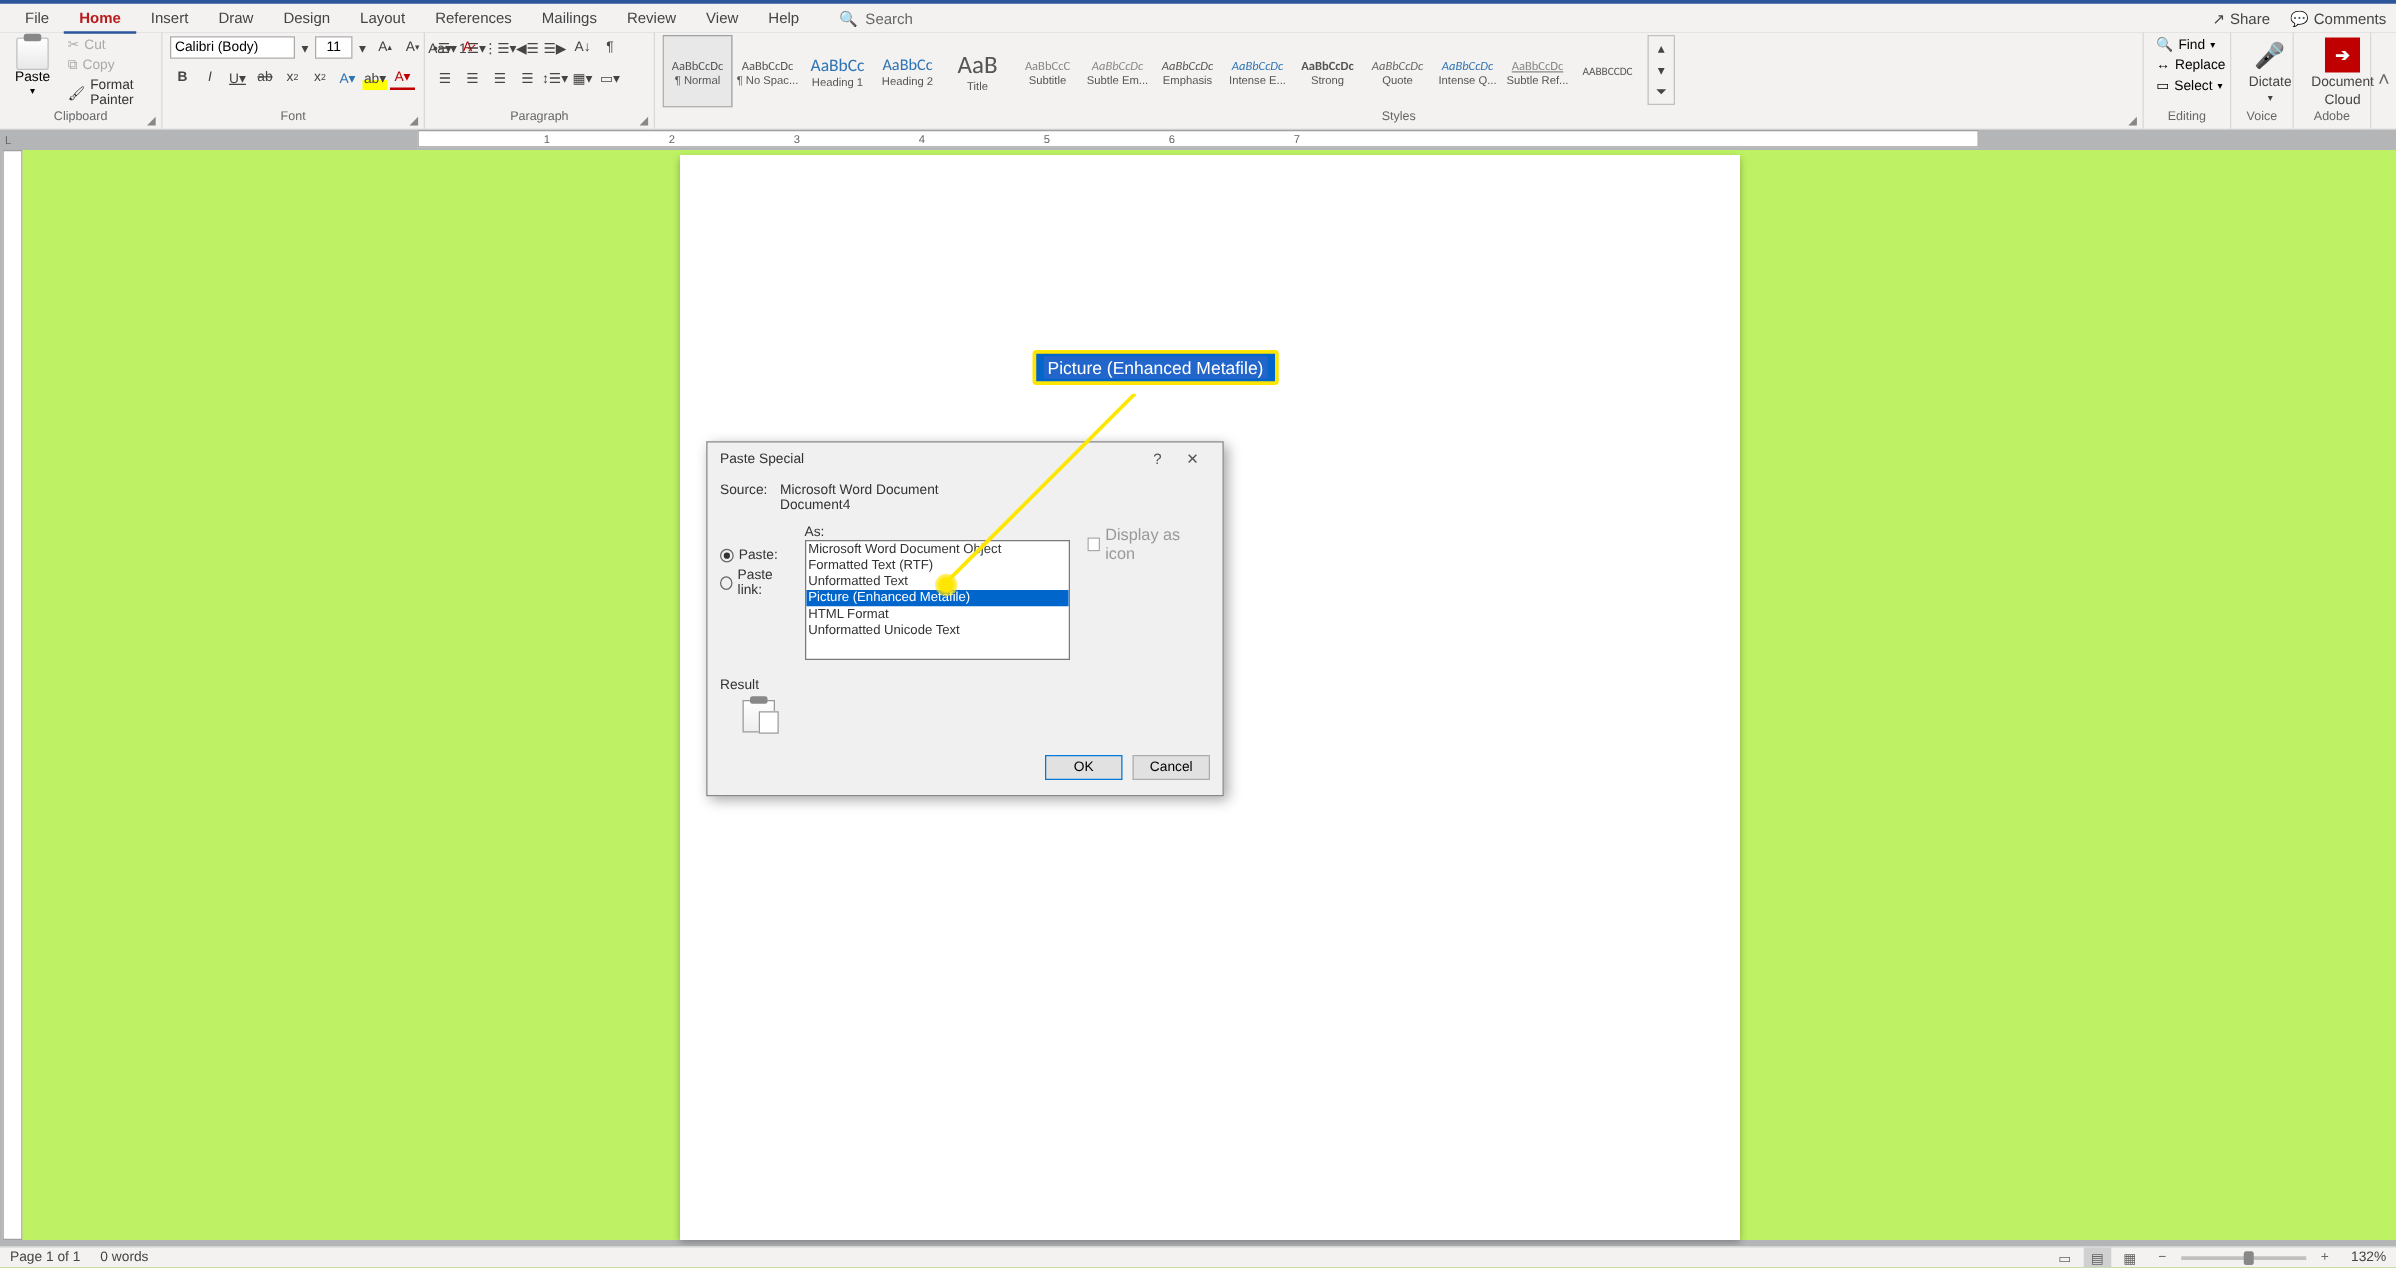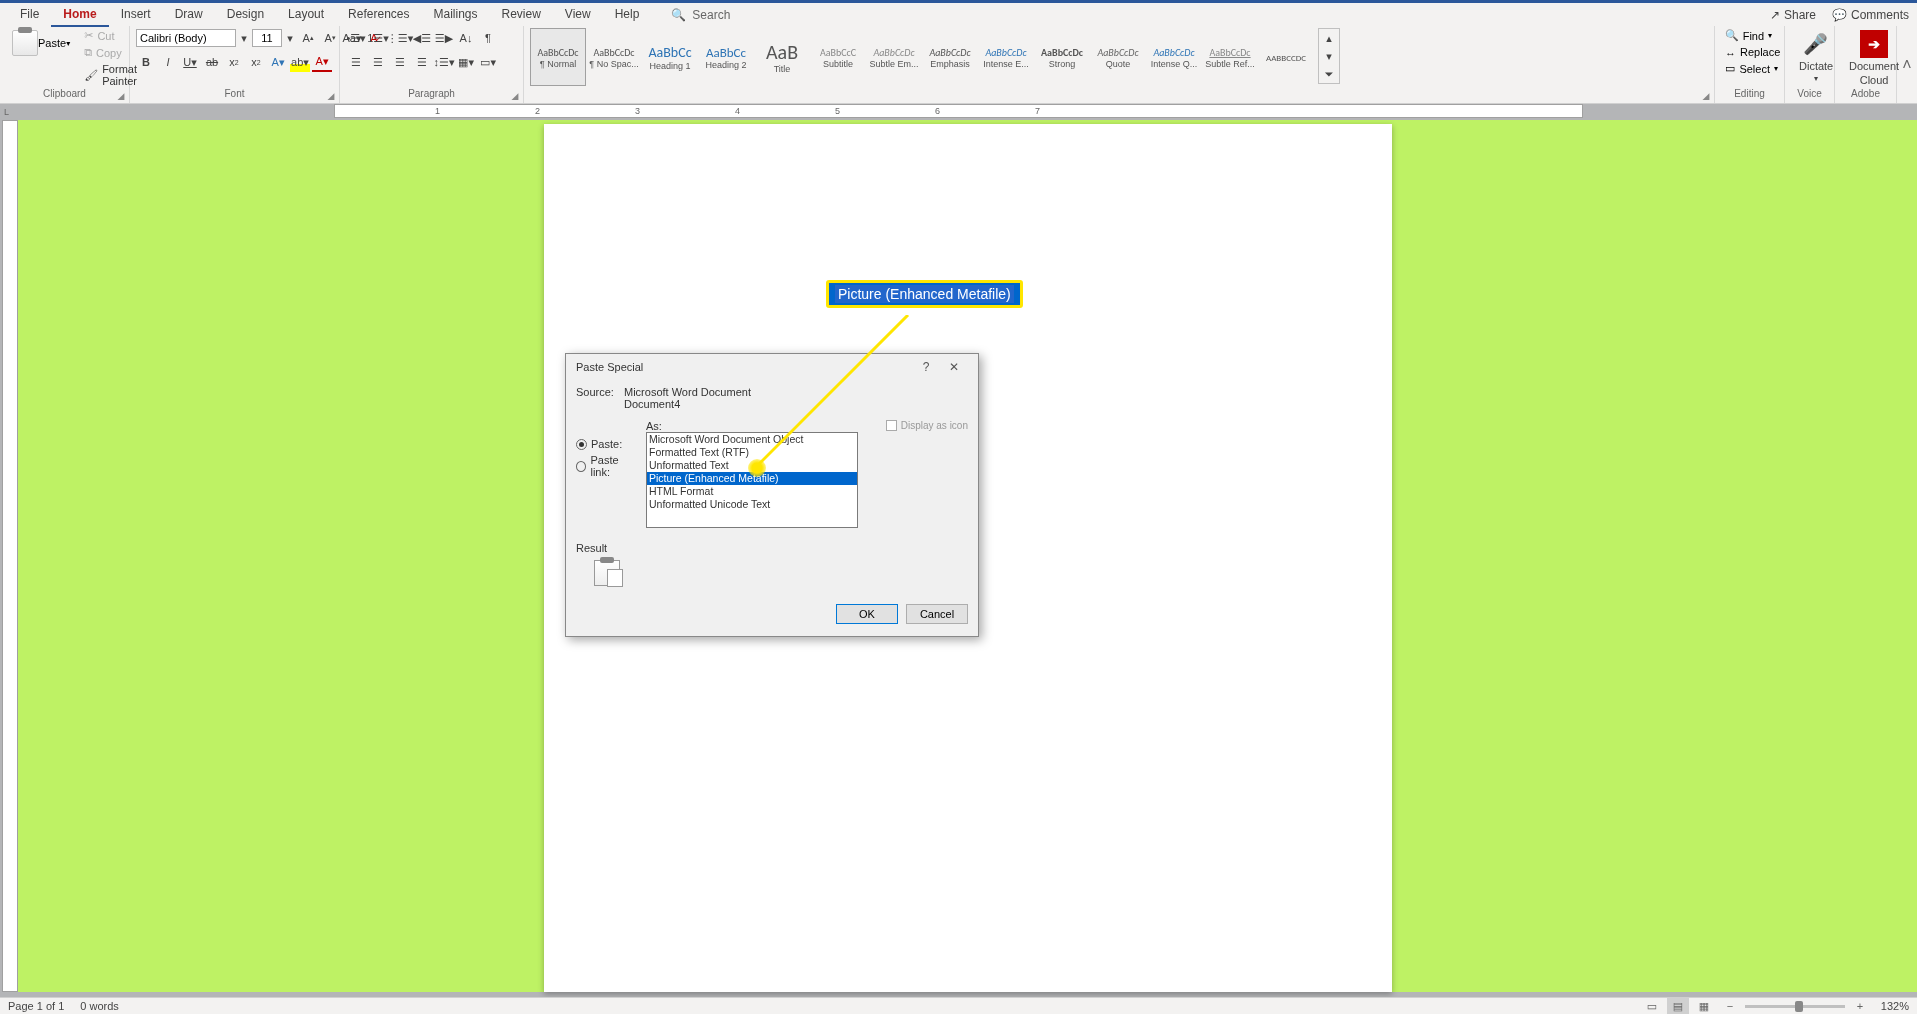--- a/index.html
+++ b/index.html
@@ -11,21 +11,21 @@
 .tab.active { border-bottom: 2px solid #2b579a; color: #b91c1c; font-weight: 600; }
 .search-box { margin-left: 20px; display: flex; align-items: center; gap: 6px; color: #666; }
 .right-actions { margin-left: auto; display: flex; gap: 16px; align-items: center; }
 .right-actions .action { display: flex; align-items: center; gap: 4px; cursor: pointer; }
 
 .ribbon { background: #f3f2f1; height: 78px; border-bottom: 1px solid #d0d0d0; display: flex; }
 .ribbon-group { border-right: 1px solid #d8d8d8; padding: 2px 6px; display: flex; flex-direction: column; justify-content: space-between; position: relative; }
 .ribbon-group-label { text-align: center; font-size: 10px; color: #666; padding-bottom: 2px; }
 .group-content { display: flex; align-items: flex-start; gap: 4px; height: 60px; }
 
-.paste-btn { display: flex; align-items: center; padding: 2px 6px; cursor: pointer; }
+.paste-btn { display: flex; flex-direction: column; align-items: center; padding: 2px 6px; cursor: pointer; }
 .paste-icon { width: 26px; height: 26px; background: linear-gradient(#fff,#e8e8e8); border: 1px solid #c0c0c0; border-radius: 2px; position: relative; }
 .paste-icon::before { content:""; position:absolute; top:-4px; left:5px; width:14px; height:6px; background:#888; border-radius:2px; }
 .small-btns { display: flex; flex-direction: column; gap: 2px; font-size: 11px; color: #333; }
 .small-btn { display: flex; align-items: center; gap: 4px; padding: 1px 4px; cursor: pointer; }
 .small-btn.disabled { color: #aaa; }
 
 .font-row1, .font-row2 { display: flex; gap: 2px; align-items: center; }
 .font-select { width: 100px; font-size: 11px; border: 1px solid #ababab; background: #fff; padding: 1px 3px; height: 18px; }
 .size-select { width: 30px; font-size: 11px; border: 1px solid #ababab; background: #fff; padding: 1px 3px; height: 18px; text-align: center; }
 .icon-btn { width: 20px; height: 20px; display: inline-flex; align-items: center; justify-content: center; font-size: 11px; cursor: pointer; color: #444; }
@@ -75,21 +75,21 @@
 .paste-row { display: flex; gap: 8px; align-items: flex-start; }
 .radio-col { display: flex; flex-direction: column; gap: 4px; width: 62px; }
 .radio-item { display: flex; align-items: center; gap: 4px; }
 .radio-circle { width: 11px; height: 11px; border: 1px solid #666; border-radius: 50%; display: inline-flex; align-items: center; justify-content: center; }
 .radio-circle.checked::after { content:""; width:5px; height:5px; background:#333; border-radius:50%; }
 .as-col { flex: 1; }
 .listbox { border: 1px solid #7a7a7a; background: #fff; width: 212px; height: 96px; overflow: auto; position: relative; }
 .list-item { padding: 0 2px; font-size: 10.5px; line-height: 13px; cursor: pointer; white-space: nowrap; }
 .list-item.selected { background: #0066cc; color: #fff; }
 .highlight-dot { position: absolute; width: 18px; height: 18px; background: radial-gradient(circle, #ffe600 40%, rgba(255,230,0,0.5) 70%, transparent 100%); border-radius: 50%; left: 730px; top: 339px; z-index: 6; pointer-events: none; }
-.display-icon { display: flex; align-items: center; gap: 4px; margin-left: 6px; font-size: 10px; color: #999; }
+.display-icon { display: flex; align-items: center; gap: 4px; margin-left: 6px; font-size: 13px; color: #999; }
 .chk { width: 11px; height: 11px; border: 1px solid #aaa; background: #fff; }
 .result-label { margin-top: 14px; }
 .result-icon { margin: 6px 0 18px 18px; width: 26px; height: 26px; border: 1px solid #999; background: linear-gradient(#fff,#eee); position: relative; }
 .result-icon::before { content:""; position:absolute; top:-4px; left:5px; width:14px; height:6px; background:#888; border-radius:2px; }
 .result-icon::after { content:""; position:absolute; bottom:-2px; right:-4px; width:14px; height:16px; background:#fff; border:1px solid #999; }
 .dialog-buttons { display: flex; justify-content: flex-end; gap: 8px; padding: 0 0 2px 0; }
 .dlg-btn { width: 62px; height: 20px; background: #e1e1e1; border: 1px solid #adadad; font-size: 11px; cursor: pointer; }
 .dlg-btn.primary { border: 1px solid #0078d7; }
 
 .status-bar { position: absolute; bottom: 0; left: 0; right: 0; height: 17px; background: #f3f2f1; border-top: 1px solid #d0d0d0; display: flex; align-items: center; font-size: 11px; color: #444; padding: 0 8px; }
@@ -276,20 +276,21 @@
             <div class="style-preview" style="font-size:9px">AABBCCDC</div>
             <div class="style-name"></div>
           </div>
         </div>
       <div style="display:flex;flex-direction:column;border:1px solid #c0c0c0;height:56px">
         <span class="icon-btn" style="height:18px">▴</span>
         <span class="icon-btn" style="height:18px">▾</span>
         <span class="icon-btn" style="height:18px">⏷</span>
       </div>
     </div>
+    <div class="ribbon-group-label">Styles</div>
     <div class="dialog-launcher">◢</div>
   </div>
 
   <div class="ribbon-group" style="width:70px">
     <div class="group-content">
       <div class="editing-col">
         <div class="editing-item">
             <span>🔍</span>
             <span>Find</span>
             <span style="font-size:8px">▾</span>

